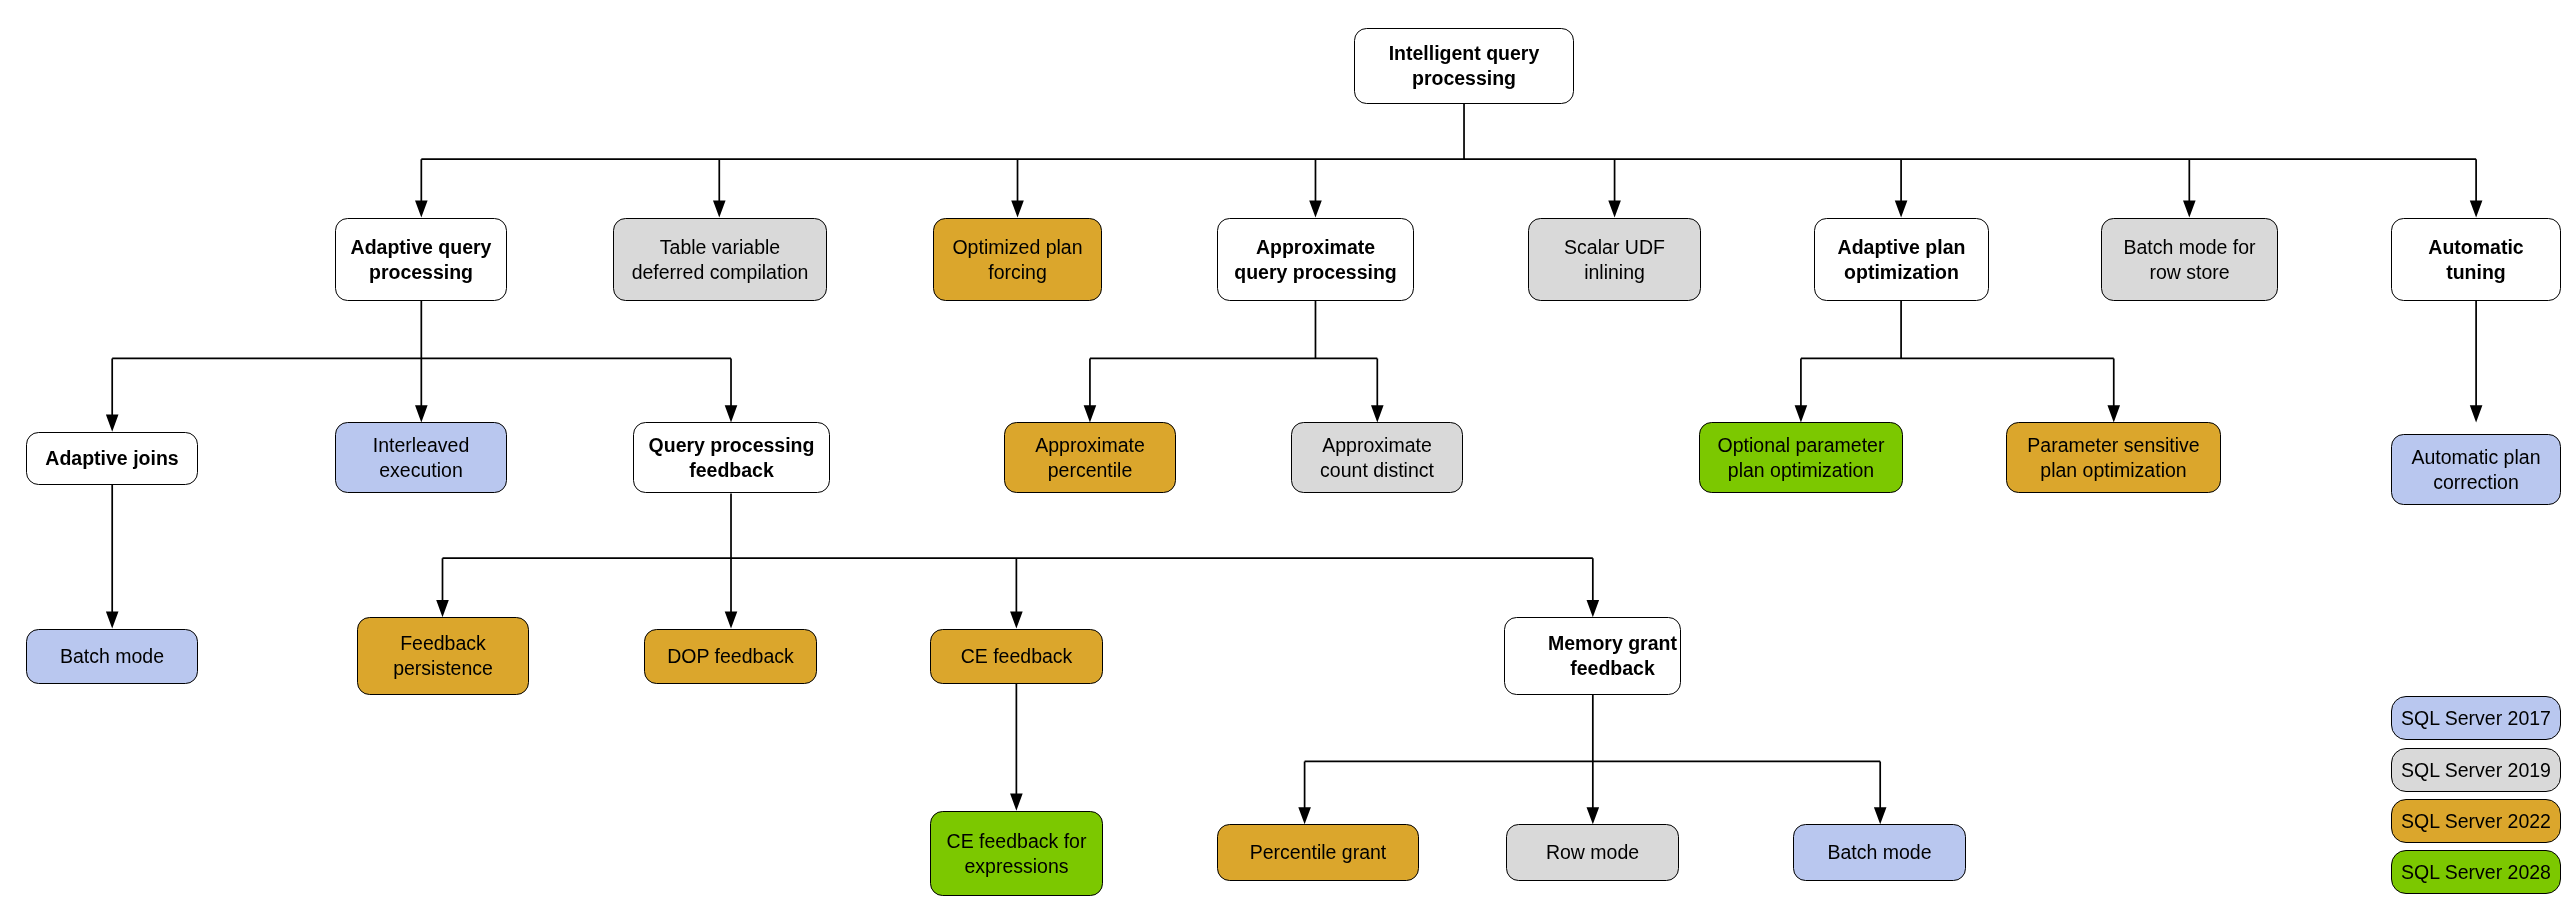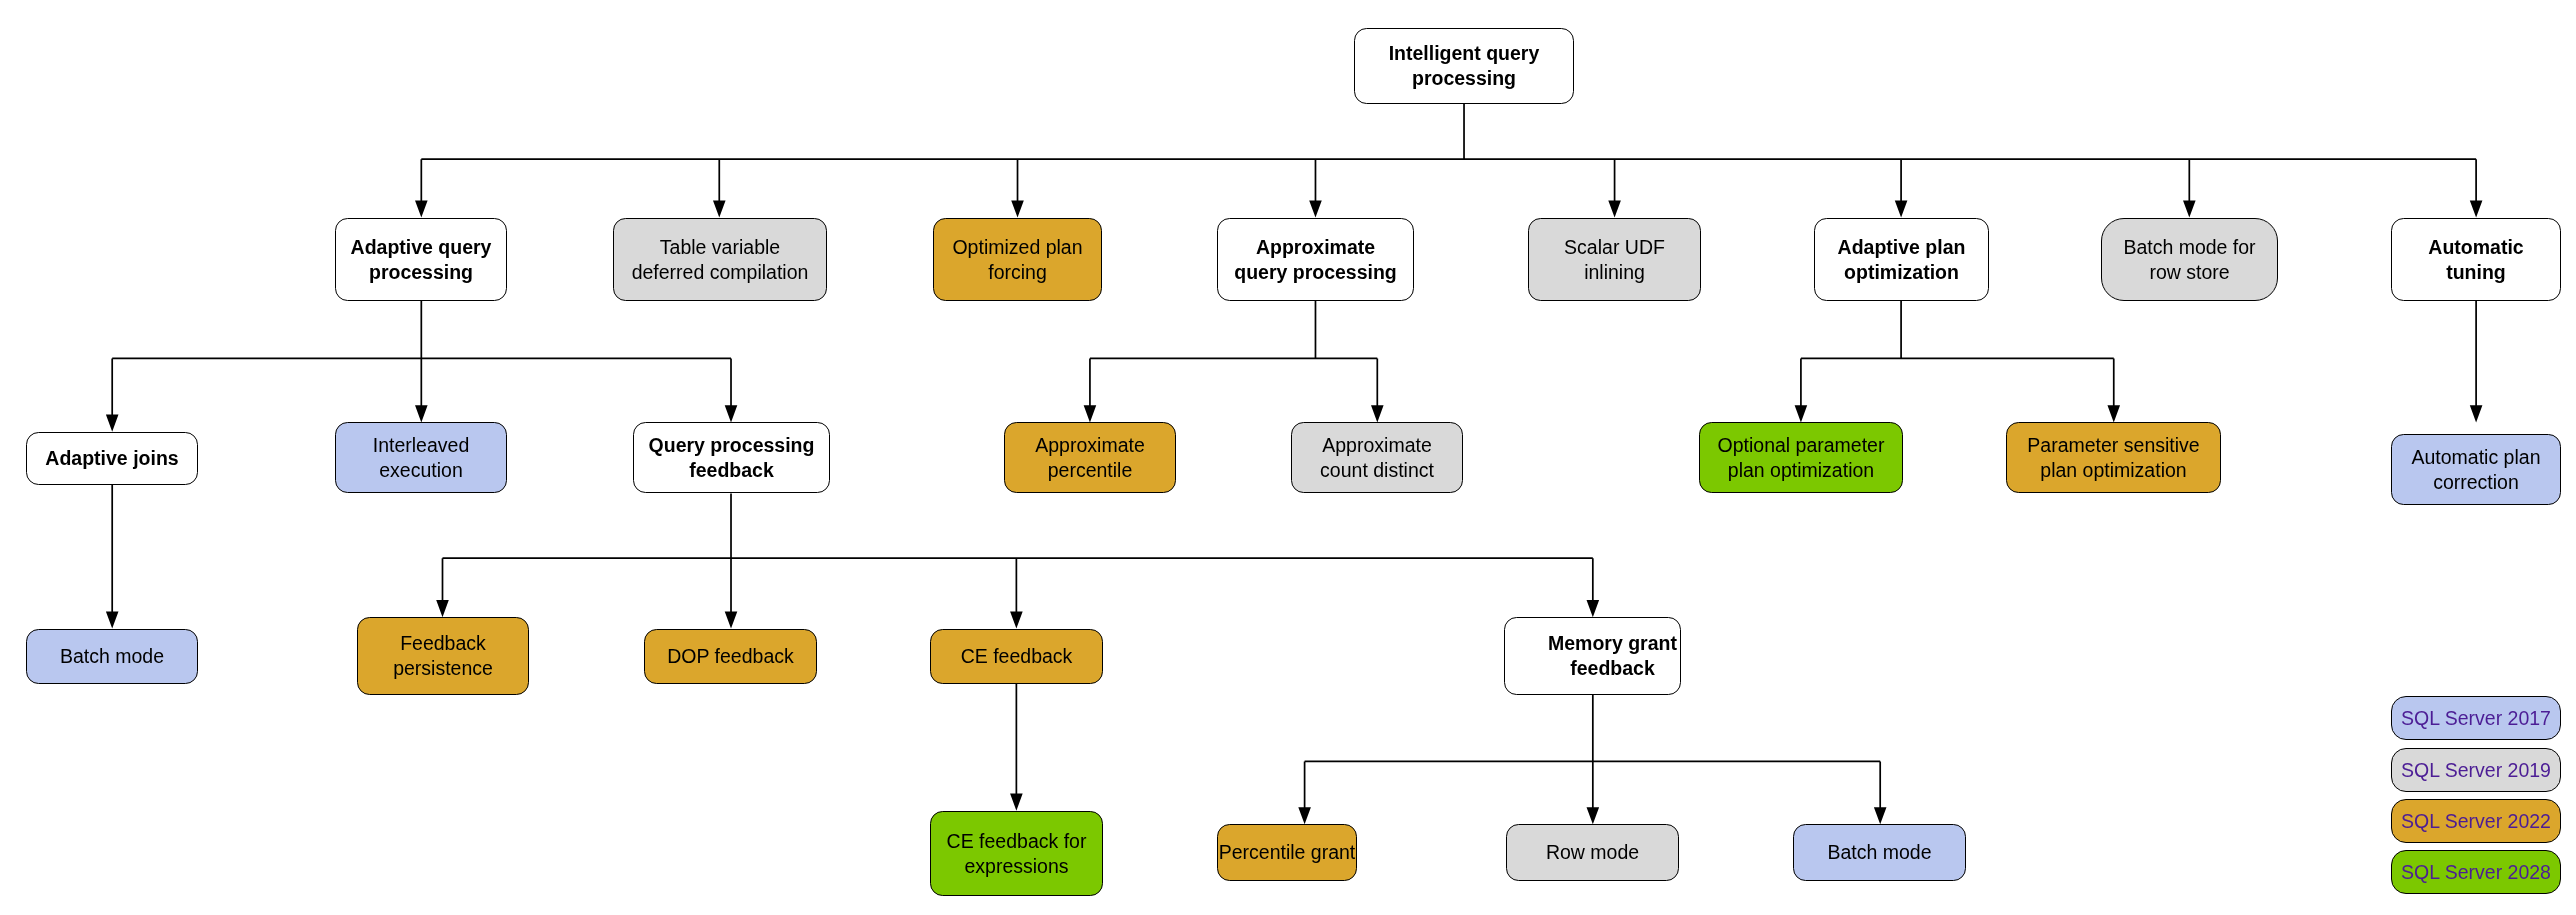--- a/index.html
+++ b/index.html
@@ -36,21 +36,21 @@
     position: absolute;
     box-sizing: border-box;
     width: 170px;
     height: 44px;
     border: 1.7px solid #000000;
     border-radius: 15px;
     display: flex;
     align-items: center;
     justify-content: center;
     font-size: 19.5px;
-    color: #4c1d95;
+    color: #000000;
   }
 </style>
 <title>Intelligent query processing</title></head>
 <body>
 
 <div id="canvas">
 
   <svg id="edges" viewBox="0 0 4500 1600" xmlns="http://www.w3.org/2000/svg">
     <path stroke="#000000" stroke-width="3" fill="none" d="
       M2557.5 180 V278
@@ -115,21 +115,21 @@
 query processing</span>
     </div>
   <div class="node" style="left: 1528px; top: 218px; width: 173px; height: 83px; background: rgb(217, 217, 217);">
       <span>Scalar UDF
 inlining</span>
     </div>
   <div class="node cat" style="left: 1814px; top: 218px; width: 175px; height: 83px; background: rgb(255, 255, 255);">
       <span>Adaptive plan
 optimization</span>
     </div>
-  <div class="node" style="left: 2101px; top: 218px; width: 177px; height: 83px; background: rgb(217, 217, 217); border-radius: 23px;">
+  <div class="node" style="left: 2101px; top: 218px; width: 177px; height: 83px; background: rgb(217, 217, 217);">
       <span>Batch mode for
 row store</span>
     </div>
   <div class="node cat" style="left: 2391px; top: 218px; width: 170px; height: 83px; background: rgb(255, 255, 255);">
       <span>Automatic
 tuning</span>
     </div>
 
   <div class="node cat" style="left: 26px; top: 432px; width: 172px; height: 53px; background: rgb(255, 255, 255);">
       <span>Adaptive joins</span>
@@ -178,21 +178,21 @@
     </div>
   <div class="node cat" style="left: 1504px; top: 617px; width: 177px; height: 78px; background: rgb(255, 255, 255); padding-left: 40px;">
       <span>Memory grant
 feedback</span>
     </div>
 
   <div class="node" style="left: 930px; top: 811px; width: 173px; height: 85px; background: rgb(124, 200, 0);">
       <span>CE feedback for
 expressions</span>
     </div>
-  <div class="node" style="left: 1217px; top: 824px; width: 140px; height: 57px; background: rgb(219, 166, 44);">
+  <div class="node" style="left: 1217px; top: 824px; width: 202px; height: 57px; background: rgb(219, 166, 44);">
       <span>Percentile grant</span>
     </div>
   <div class="node" style="left: 1506px; top: 824px; width: 173px; height: 57px; background: rgb(217, 217, 217);">
       <span>Row mode</span>
     </div>
   <div class="node" style="left: 1793px; top: 824px; width: 173px; height: 57px; background: rgb(185, 199, 239);">
       <span>Batch mode</span>
     </div>
 
   <div class="legend-box" style="left: 2391px; top: 696px; background: rgb(185, 199, 239);">

